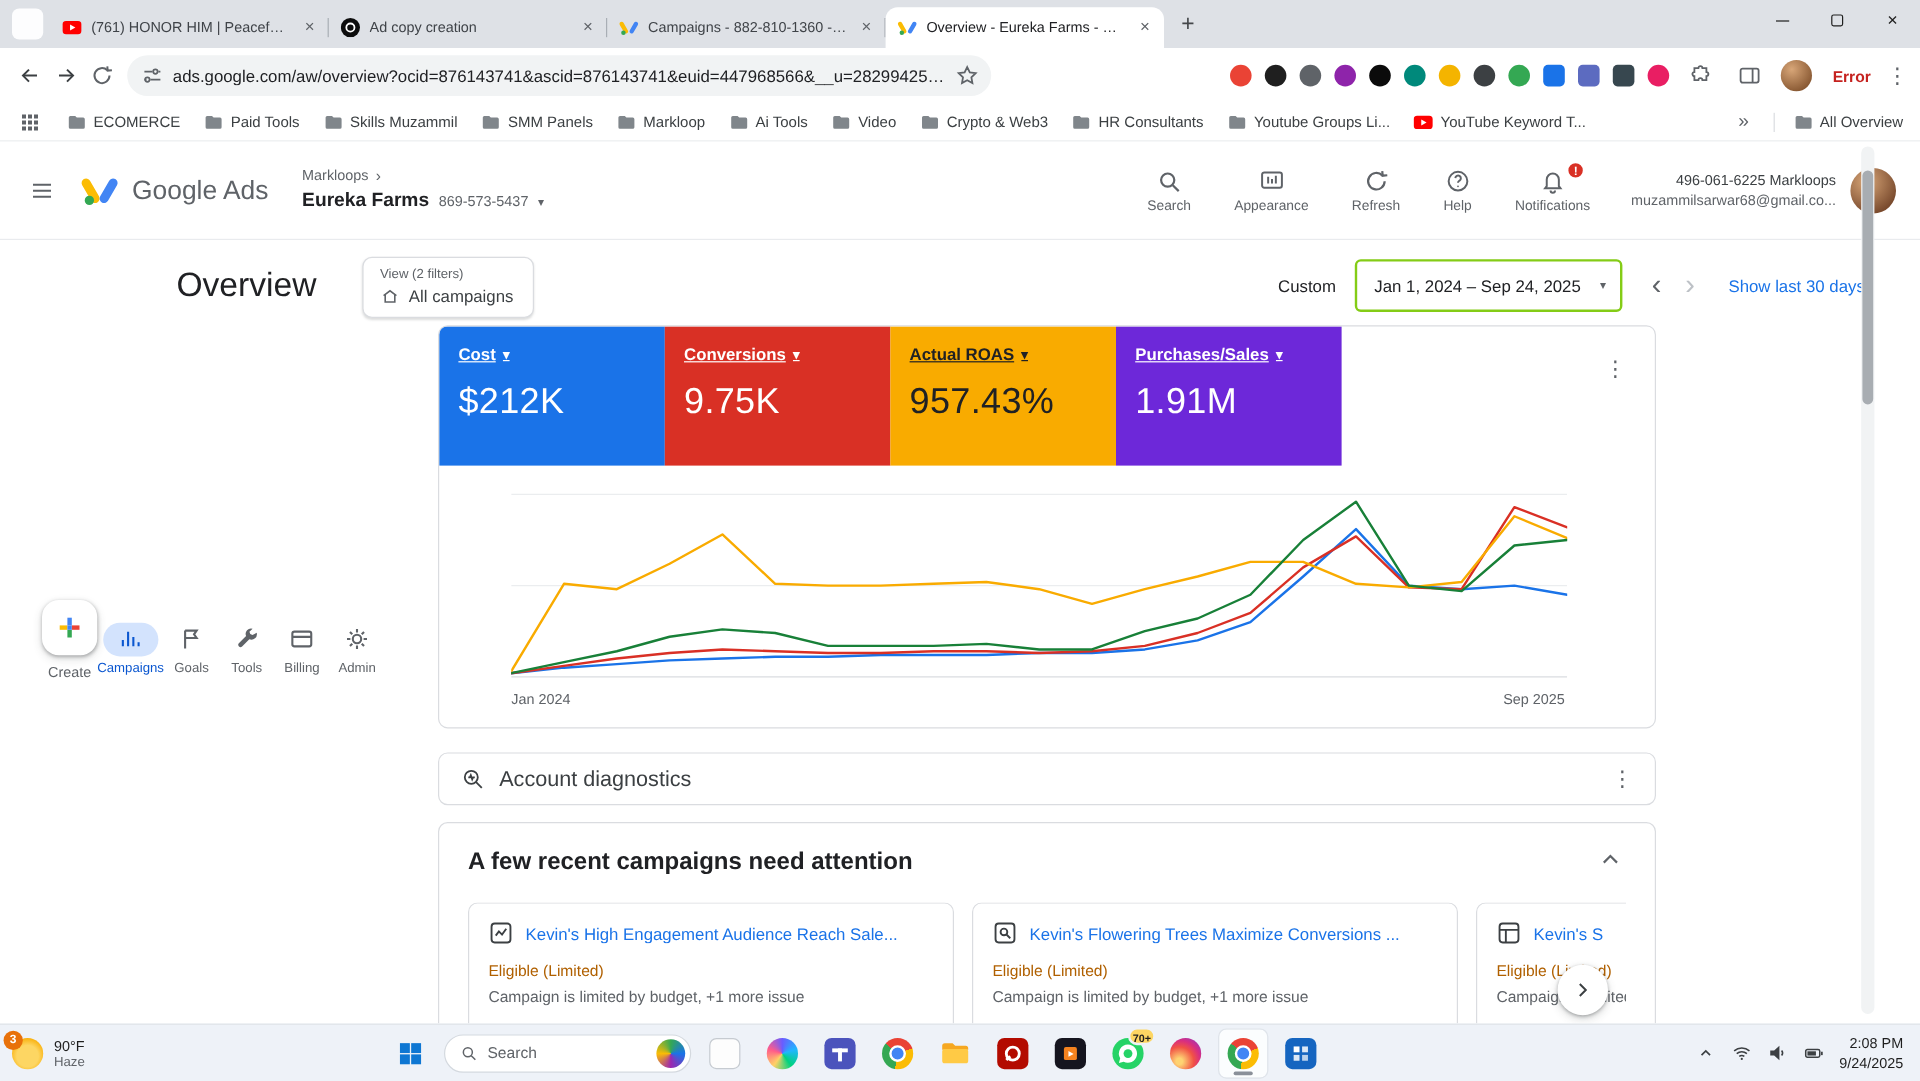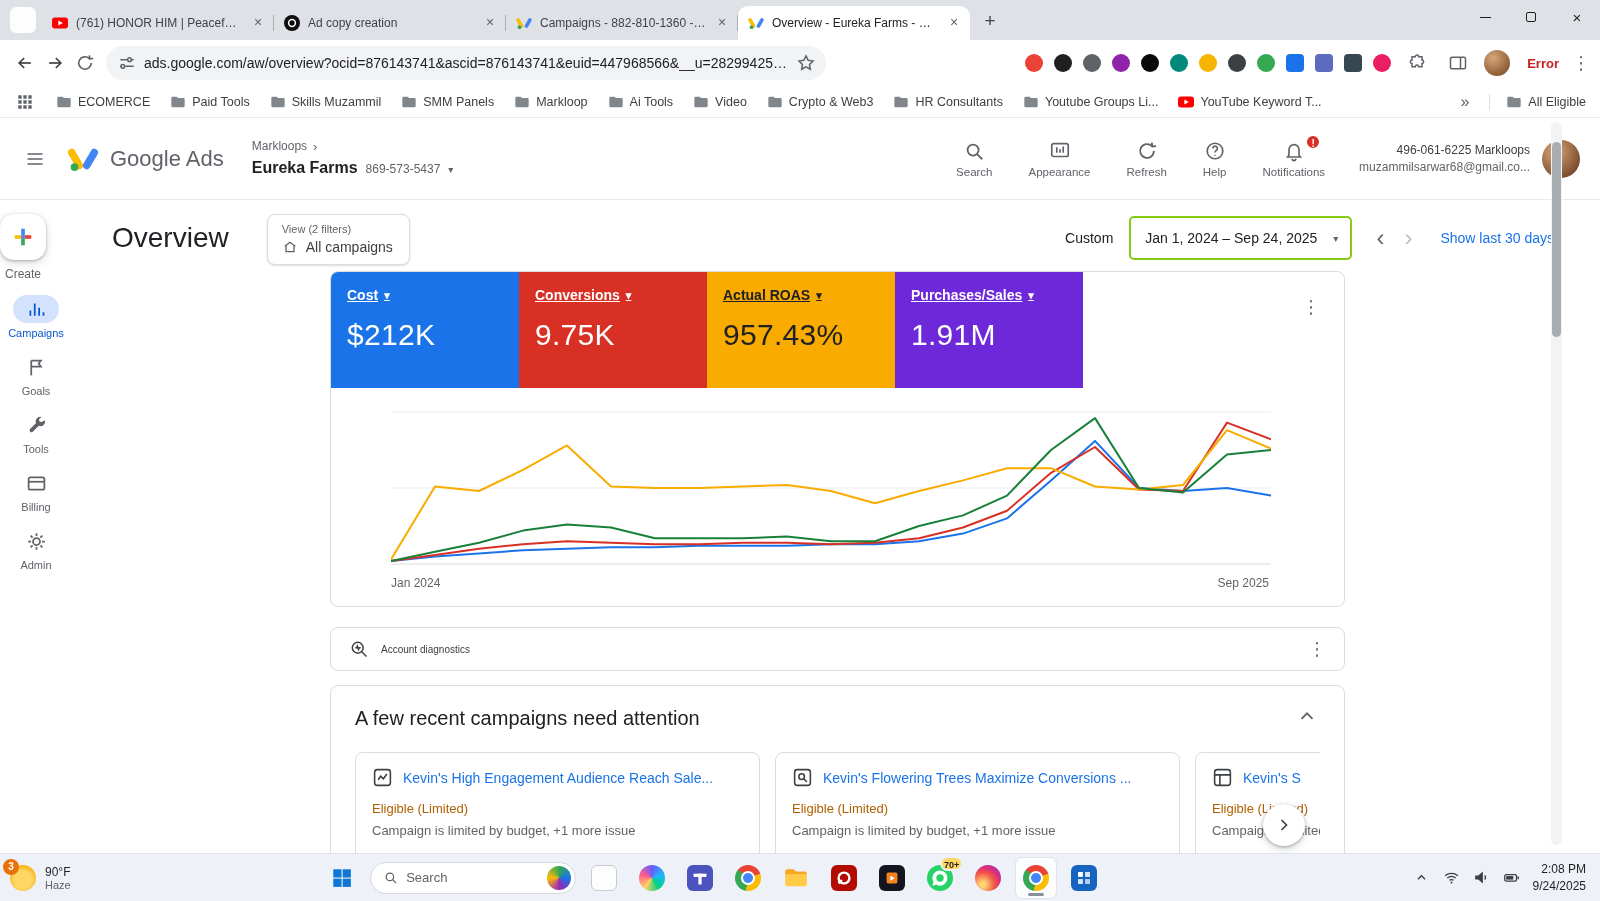--- a/index.html
+++ b/index.html
@@ -58,21 +58,21 @@
   .header-actions { margin-left:auto; display:flex; gap:36px; align-items:center; margin-right:34px; }
   .h-act { display:flex; flex-direction:column; align-items:center; gap:4px; color:#5f6368; font-size:11.5px; cursor:pointer; position:relative; }
   .h-act svg { width:22px; height:22px; }
   .notif-badge { position:absolute; top:-6px; right:4px; min-width:16px; height:16px; border-radius:8px; background:#d93025; color:#fff; font-size:10px; line-height:16px; text-align:center; border:2px solid #fff; font-weight:bold; }
   .profile-block { text-align:right; font-size:12px; color:#3c4043; line-height:1.4; margin-right:12px; }
   .profile-block div:last-child { color:#5f6368; }
   .avatar-lg { width:38px; height:38px; border-radius:50%; background:radial-gradient(circle at 35% 30%, #d8a678, #7a4b2e 75%); cursor:pointer; flex-shrink:0; }
 
   
   .body-wrap { position:absolute; top:200px; left:0; right:0; bottom:48px; display:flex; overflow:hidden; }
-  .side-nav { width:78px; flex-shrink:0; display:flex; flex-direction:column; align-items:flex-start; padding-top:14px; }
+  .side-nav { width:78px; flex-shrink:0; display:flex; flex-direction:row; align-items:center; padding-top:14px;margin-left:35px; }
   .create-wrap { display:flex; flex-direction:column; align-items:center; cursor:pointer; }
   .create-btn { width:46px; height:46px; border-radius:14px; background:#fff; box-shadow:0 1px 3px rgba(60,64,67,.35), 0 3px 8px rgba(60,64,67,.18); display:flex; align-items:center; justify-content:center; }
   .create-btn svg { width:22px; height:22px; }
   .create-label { font-size:12px; color:#5f6368; margin-top:7px; }
   .nav-item { width:72px; display:flex; flex-direction:column; align-items:center; gap:4px; color:#5f6368; font-size:11px; cursor:pointer; margin-top:14px; }
   .nav-item:first-of-type { margin-top:28px; }
   .nav-ico { width:46px; height:28px; display:flex; align-items:center; justify-content:center; border-radius:14px; }
   .nav-ico svg { width:21px; height:21px; }
   .nav-item.active { color:#0b57d0; }
   .nav-item.active .nav-ico { background:#d3e3fd; color:#0b57d0; }
@@ -98,25 +98,25 @@
   .m-label { font-size:14px; display:flex; align-items:center; gap:6px; font-weight:bold;text-decoration:underline; }
   .m-label .caret { color:inherit; font-size:11px; }
   .m-value { font-size:30px; margin-top:15px; letter-spacing:.3px; }
   .metric-row .kebab { position:absolute; top:26px; right:24px; }
   .chart-area { padding:20px 75px 16px 60px; }
   .chart-area svg { display:block; width:880px; height:160px; }
   .axis-row { display:flex; justify-content:space-between; font-size:12px; color:#5f6368; margin-top:8px; }
 
   .diag-card { width:1015px; margin:20px 0 0 218px; border:1px solid #dadce0; border-radius:8px; height:44px; display:flex; align-items:center; gap:12px; padding:0 18px; cursor:pointer; background:#fff; }
   .diag-card svg { width:20px; height:20px; color:#3c4043; }
-  .diag-title { font-size:10px; color:#3c4043; flex:1; }
+  .diag-title { font-size:18px; color:#3c4043; flex:1; }
 
   .attention-card { width:1015px; margin:14px 0 0 218px; border:1px solid #dadce0; border-radius:8px; padding:20px 24px; position:relative; height:320px; background:#fff; }
   .att-head { display:flex; align-items:center; }
-  .att-head h2 { font-size:20px; font-weight:normal; color:#202124; }
+  .att-head h2 { font-size:20px; font-weight:bold; color:#202124; }
   .collapse { margin-left:auto; color:#5f6368; cursor:pointer; width:24px; height:24px; }
   .collapse svg { width:22px; height:22px; }
   .att-row { display:flex; gap:15px; margin-top:22px; overflow:hidden; }
   .mini-card { width:405px; flex-shrink:0; border:1px solid #dadce0; border-radius:8px; padding:14px 16px; height:112px; cursor:pointer; }
   .mc-top { display:flex; align-items:center; gap:10px; }
   .mc-top svg { width:21px; height:21px; color:#3c4043; flex-shrink:0; }
   .mc-title { color:#1a73e8; font-size:14px; white-space:nowrap; overflow:hidden; text-overflow:ellipsis; }
   .mc-status { color:#b06000; font-size:13px; margin-top:13px; }
   .mc-issue { color:#5f6368; font-size:13px; margin-top:7px; white-space:nowrap; overflow:hidden; }
   .next-btn { position:absolute; right:39px; top:118px; width:42px; height:42px; border-radius:50%; background:#fff; border:none; box-shadow:0 1px 3px rgba(60,64,67,.4), 0 3px 8px rgba(60,64,67,.2); display:flex; align-items:center; justify-content:center; color:#3c4043; cursor:pointer; }
@@ -352,21 +352,21 @@
           <rect x="0" y="2.5" width="16" height="11" rx="3" fill="#f00"></rect>
           <path d="M6.4 5.5v5l4.4-2.5z" fill="#fff"></path>
         </svg>
         <span>YouTube Keyword T...</span>
       </span>
     <span class="bm-overflow">»</span>
     <span class="bm all-bm">
         <svg viewBox="0 0 24 24" fill="#80868b">
           <path d="M10 4l2 2h8a2 2 0 0 1 2 2v10a2 2 0 0 1-2 2H4a2 2 0 0 1-2-2V6a2 2 0 0 1 2-2z"></path>
         </svg>
-        <span>All Eligible</span>
+        <span>All Overview</span>
       </span>
   </div>
 
   <div class="ads-header">
     <span class="tb-icon hamburger">
       <svg viewBox="0 0 24 24" fill="none" stroke="currentColor" stroke-width="2">
           <path d="M3 6h18M3 12h18M3 18h18"></path>
         </svg>
     </span>
     <div class="brand">

